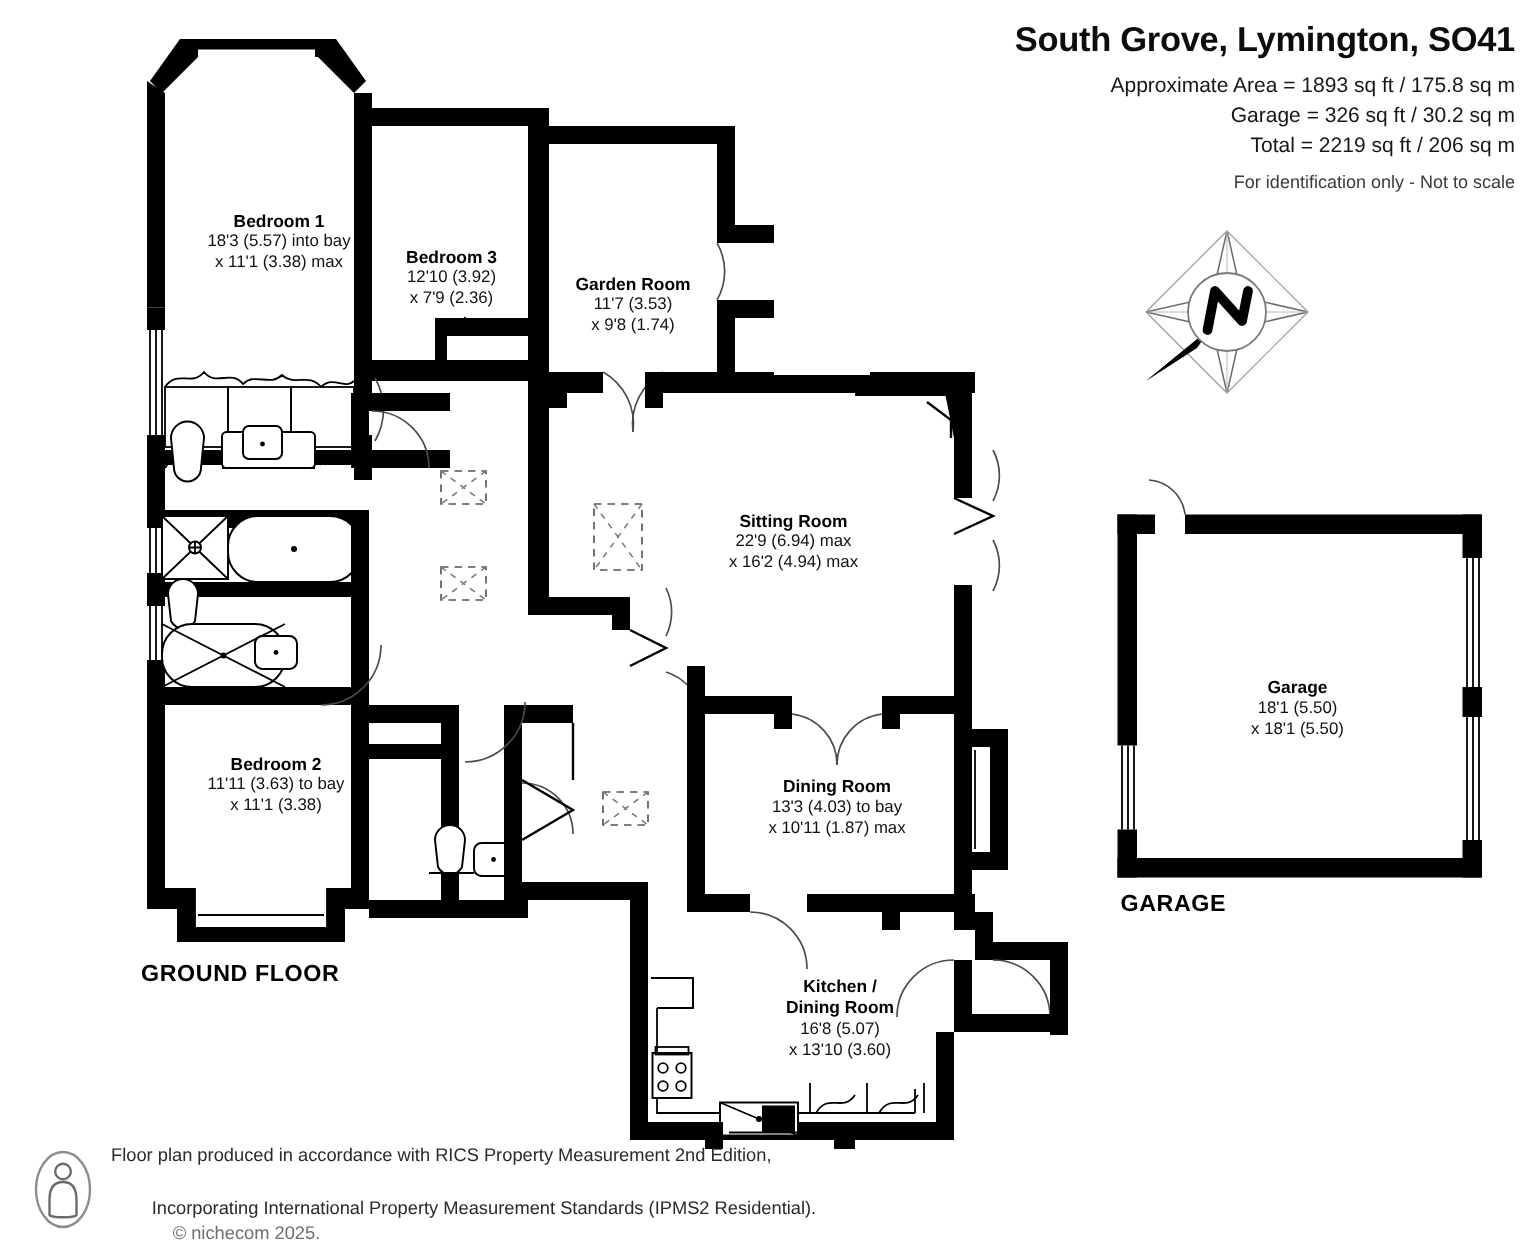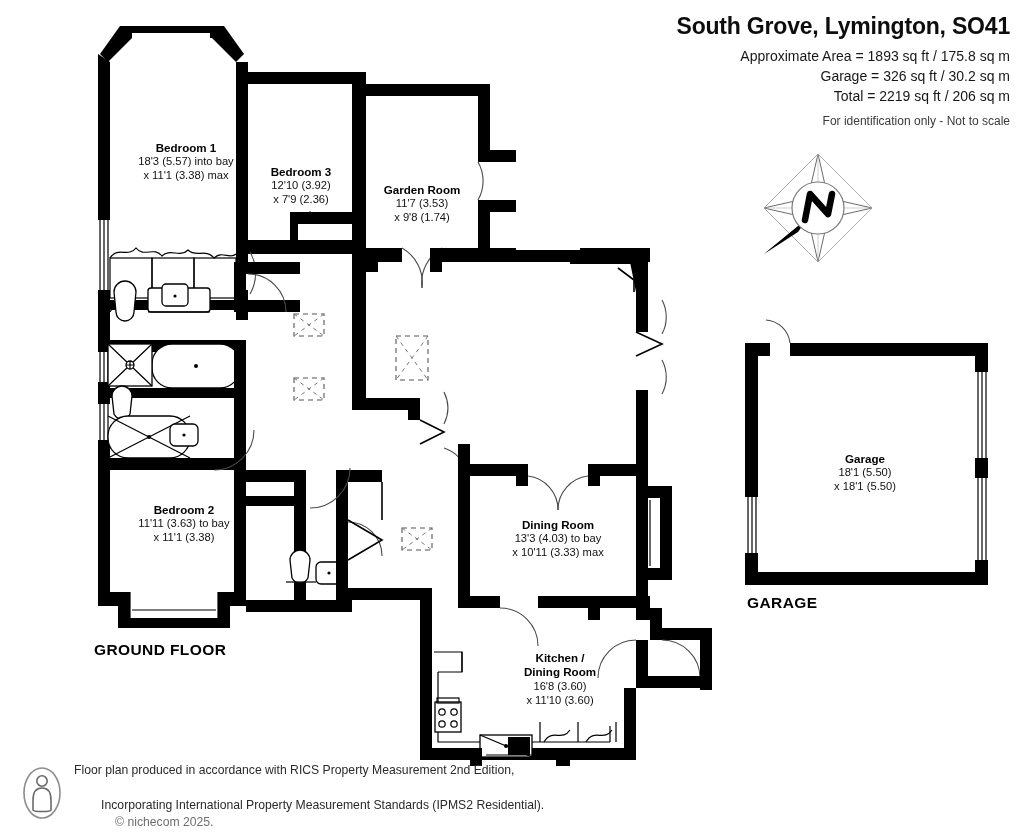--- a/index.html
+++ b/index.html
@@ -433,38 +433,43 @@
     <div class="rdim">12'10 (3.92)</div>
     <div class="rdim">x 7'9 (2.36)</div>
   </div>
 
   <div class="room-label" style="left:366px; top:147px; width:112px;margin-top:36px;">
     <div class="rname">Garden Room</div>
     <div class="rdim">11'7 (3.53)</div>
     <div class="rdim">x 9'8 (1.74)</div>
   </div>
 
+  <div class="room-label" style="left:449px; top:341px; width:160px;">
+    <div class="rname">Sitting Room</div>
+    <div class="rdim">22'9 (6.94) max</div>
+    <div class="rdim">x 16'2 (4.94) max</div>
+  </div>
 
   <div class="room-label" style="left:104px; top:503px; width:160px;">
     <div class="rname">Bedroom 2</div>
     <div class="rdim">11'11 (3.63) to bay</div>
     <div class="rdim">x 11'1 (3.38)</div>
   </div>
 
   <div class="room-label" style="left:482px; top:518px; width:152px;">
     <div class="rname">Dining Room</div>
     <div class="rdim">13'3 (4.03) to bay</div>
-    <div class="rdim">x 10'11 (3.33) max</div>
+    <div class="rdim">x 10'11 (1.87) max</div>
   </div>
 
   <div class="room-label" style="left:484px; top:651px; width:152px;text-align:center;">
     <div class="rname">Kitchen /
 Dining Room</div>
-    <div class="rdim">16'8 (3.60)</div>
-    <div class="rdim">x 11'10 (3.60)</div>
+    <div class="rdim">16'8 (5.07)</div>
+    <div class="rdim">x 13'10 (3.60)</div>
   </div>
 
   <div class="room-label" style="left:800px; top:452px; width:130px;">
     <div class="rname">Garage</div>
     <div class="rdim">18'1 (5.50)</div>
     <div class="rdim">x 18'1 (5.50)</div>
   </div>
 
   <div class="floor-caption" id="ground-floor-caption">GROUND FLOOR</div>
   <div class="floor-caption" id="garage-caption">GARAGE</div>

